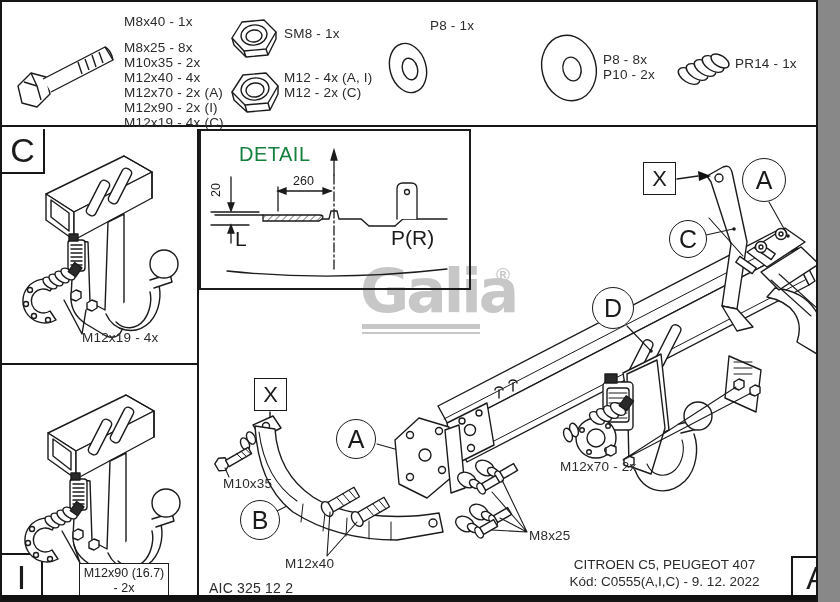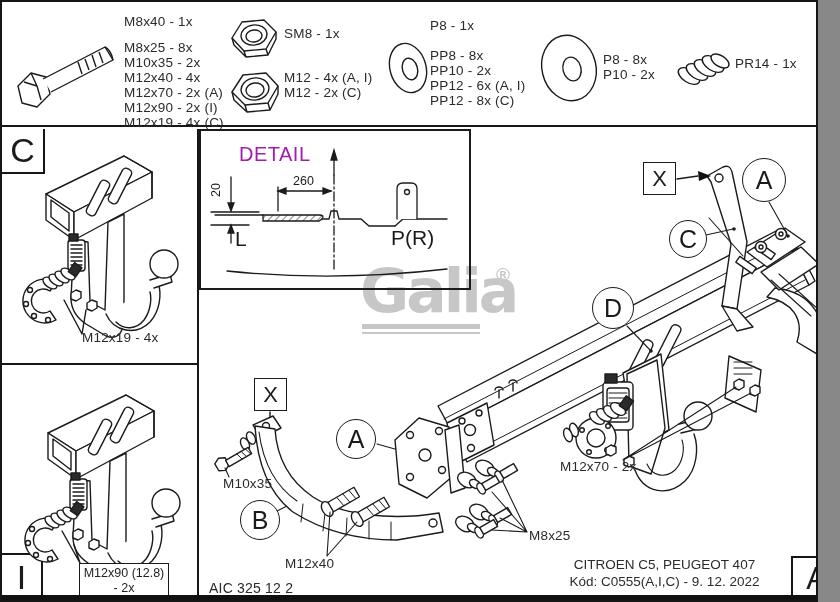--- a/index.html
+++ b/index.html
@@ -19,21 +19,21 @@
   .corner-box { position:absolute; display:flex; align-items:center; justify-content:center;
     background:#fff; font-size:34px; font-weight:400; color:#1b1b1b; }
   .box-c { left:0; top:127px; width:43px; height:45px; border-right:2px solid #161616; border-bottom:2px solid #161616; }
   .box-i { left:0; top:551px; width:41px; height:46px; border-top:2px solid #161616; border-right:2px solid #161616; }
   .box-a { left:789px; top:554px; width:49px; height:43px; border-top:2px solid #161616; border-left:2px solid #161616; font-size:31px; }
   .circle-callout { position:absolute; display:flex; align-items:center; justify-content:center;
     border:1.5px solid #1b1b1b; border-radius:50%; background:#fff; font-size:25px; font-weight:300; color:#1b1b1b; z-index:6; }
   .x-box { position:absolute; display:flex; align-items:center; justify-content:center;
     border:1.5px solid #1b1b1b; background:#fff; width:33px; height:33px; font-size:22px; color:#1b1b1b; z-index:6; }
   .detail-box { left:197px; top:127px; width:272px; height:161px; border:2px solid #1b1b1b; background:transparent; z-index:3; }
-  .detail-title { position:absolute; font-size:20px; letter-spacing:.5px; color:#a21caf; }
+  .detail-title { position:absolute; font-size:20px; letter-spacing:.5px; color:#15803d; }
   .dim-text { position:absolute; font-size:12.5px; color:#1b1b1b; }
   .lp-text { position:absolute; font-size:21px; color:#1b1b1b; }
   .galia { left:358px; top:258px; width:150px; z-index:1; color:#c7c7c7; }
   .galia .word { font-family:"DejaVu Sans", sans-serif; font-weight:bold; font-size:60px; line-height:62px; letter-spacing:-3px; }
   .galia .bar { margin-top:2px; margin-left:2px; width:118px; height:5px; background:#c7c7c7; box-shadow:0 3px 0 #fff, 0 5px 0 #c7c7c7; }
   .galia .reg { position:absolute; right:0px; top:4px; font-size:19px; font-weight:bold; }
   .torque-box { position:absolute; left:77px; top:561px; width:90px; height:35px; border:1.5px solid #1b1b1b; background:#fff;
     font-size:12.5px; line-height:15px; text-align:center; padding-top:2px; color:#222; z-index:5; }
   .footer-right { position:absolute; left:555px; top:555px; width:215px; text-align:center; font-size:13.5px; line-height:16.5px; color:#2b2b2b; }
   .bottom-bar { position:absolute; left:0; bottom:0; width:836px; height:5px; background:#111; z-index:8; }
@@ -81,26 +81,20 @@
     <div class="lbl lbl-list abs" style="left:282px;top:68px">
       <div>M12 - 4x (A, I)</div>
       <div>M12 - 2x (C)</div>
     </div>
 
     <svg class="abs" style="left:383px;top:36px" width="48" height="62" viewBox="0 0 48 62" fill="none" stroke="#1b1b1b" stroke-width="1.4">
       <ellipse cx="23" cy="30" rx="18" ry="25" transform="rotate(-16 23 30)" fill="#fff"></ellipse>
       <ellipse cx="25" cy="31" rx="7.5" ry="11" transform="rotate(-16 25 31)"></ellipse>
     </svg>
     <div class="lbl abs" style="left:428px;top:16px">P8 - 1x</div>
-    <div class="lbl lbl-list abs" style="left:428px;top:46px">
-      <div>PP8 - 8x</div>
-      <div>PP10 - 2x</div>
-      <div>PP12 - 6x (A, I)</div>
-      <div>PP12 - 8x (C)</div>
-    </div>
 
     <svg class="abs" style="left:533px;top:30px" width="72" height="74" viewBox="0 0 72 74" fill="none" stroke="#1b1b1b" stroke-width="1.4">
       <ellipse cx="34" cy="36" rx="27" ry="33" transform="rotate(-14 34 36)" fill="#fff"></ellipse>
       <ellipse cx="37" cy="37" rx="9" ry="12" transform="rotate(-14 37 37)"></ellipse>
     </svg>
     <div class="lbl lbl-list abs" style="left:601px;top:50px">
       <div>P8 - 8x</div>
       <div>P10 - 2x</div>
     </div>
 
@@ -127,21 +121,21 @@
     <use href="#towbar-iso" transform="translate(8,22)"></use>
     <path d="M78,204 L60,170 M78,204 L82,180"></path>
   </svg>
   <div class="lbl abs" style="left:80px;top:328px;z-index:5">M12x19 - 4x</div>
 
   <svg class="abs cell-svg" style="left:2px;top:363px" width="195" height="232" viewBox="0 0 195 232" fill="none" stroke="#1b1b1b" stroke-width="1.4" stroke-linejoin="round" stroke-linecap="round">
     <use href="#towbar-iso" transform="translate(10,26)"></use>
     <path d="M76,198 L58,166 M76,198 L70,180"></path>
   </svg>
   <div class="torque-box">
-    <div>M12x90 (12.8) - 2x</div>
+    <div>M12x90 (16.7) - 2x</div>
     <div>110 Nm</div>
   </div>
 
   <svg width="0" height="0" style="position:absolute">
     <defs>
       <symbol id="towbar-iso" overflow="visible">
         <g fill="#fff" stroke="#1b1b1b" stroke-width="1.4" stroke-linejoin="round" stroke-linecap="round">
           <path d="M34,42 L112,4 L140,20 L62,60 Z"></path>
           <path d="M34,42 L34,68 L62,88 L62,60 Z"></path>
           <path d="M39,48 L39,65 L57,79 L57,61 Z" fill="none"></path>

